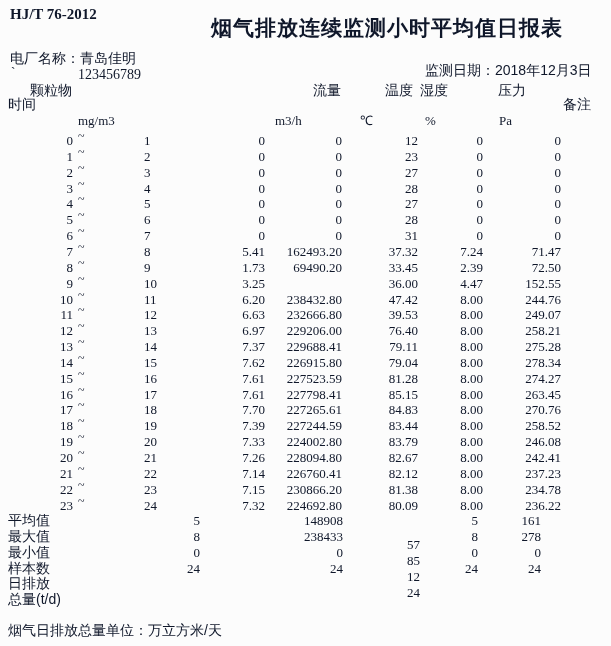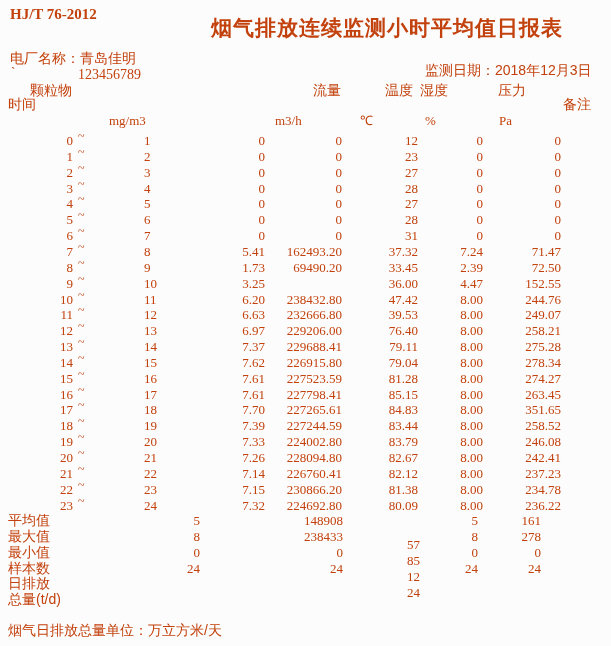--- a/index.html
+++ b/index.html
@@ -1,18 +1,18 @@
 <!DOCTYPE html>
 <html><head>
 <meta charset="utf-8">
 <style>
   html,body{margin:0;padding:0;background:#ffffff;}
   .page{
     position:relative;width:611px;height:646px;overflow:hidden;
-    background:#fcfcfc;color:#c2410c;
+    background:#fcfcfc;color:#0f172a;
     font-family:"Liberation Sans",sans-serif;
   }
   .t{position:absolute;white-space:nowrap;line-height:15px;}
   .cjk{font-size:14px;}
   .num{font-family:"Liberation Serif",serif;font-size:13px;}
   .std{font-family:"Liberation Serif",serif;font-size:15px;font-weight:bold;}
   .title{font-size:21px;font-weight:bold;letter-spacing:1px;}
   .row{position:absolute;left:0;width:611px;height:16px;}
   .row span{position:absolute;white-space:nowrap;line-height:15px;}
   .c-from{left:43px;width:30px;text-align:right;font-family:"Liberation Serif",serif;font-size:13px;}
@@ -47,21 +47,21 @@
 
   <div class="t cjk" style="left:30px;top:83px;">颗粒物</div>
   <div class="t cjk" style="left:313px;top:83px;">流量</div>
   <div class="t cjk" style="left:385px;top:83px;">温度</div>
   <div class="t cjk" style="left:420px;top:83px;">湿度</div>
   <div class="t cjk" style="left:498px;top:83px;">压力</div>
 
   <div class="t cjk" style="left:8px;top:97px;">时间</div>
   <div class="t cjk" style="left:563px;top:97px;">备注</div>
 
-  <div class="t num" style="left:78px;top:113px;margin-left:31px;">mg/m3</div>
+  <div class="t num" style="left:78px;top:113px;">mg/m3</div>
   <div class="t num" style="left:275px;top:113px;">m3/h</div>
   <div class="t num" style="left:360px;top:113px;">℃</div>
   <div class="t num" style="left:425px;top:113px;">%</div>
   <div class="t num" style="left:499px;top:113px;">Pa</div>
 
   <div id="rows">
   <div class="row" style="top: 133px;">
     <span class="c-from">0</span>
     <span class="c-tilde">~</span>
     <span class="c-to">1</span>
@@ -248,21 +248,21 @@
   </div>
 
   <div class="row" style="top: 402.45px;">
     <span class="c-from">17</span>
     <span class="c-tilde">~</span>
     <span class="c-to">18</span>
     <span class="c-pm">7.70</span>
     <span class="c-flow">227265.61</span>
     <span class="c-temp">84.83</span>
     <span class="c-hum">8.00</span>
-    <span class="c-press">351.65</span>
+    <span class="c-press">270.76</span>
   </div>
 
   <div class="row" style="top: 418.3px;">
     <span class="c-from">18</span>
     <span class="c-tilde">~</span>
     <span class="c-to">19</span>
     <span class="c-pm">7.39</span>
     <span class="c-flow">227244.59</span>
     <span class="c-temp">83.44</span>
     <span class="c-hum">8.00</span>

